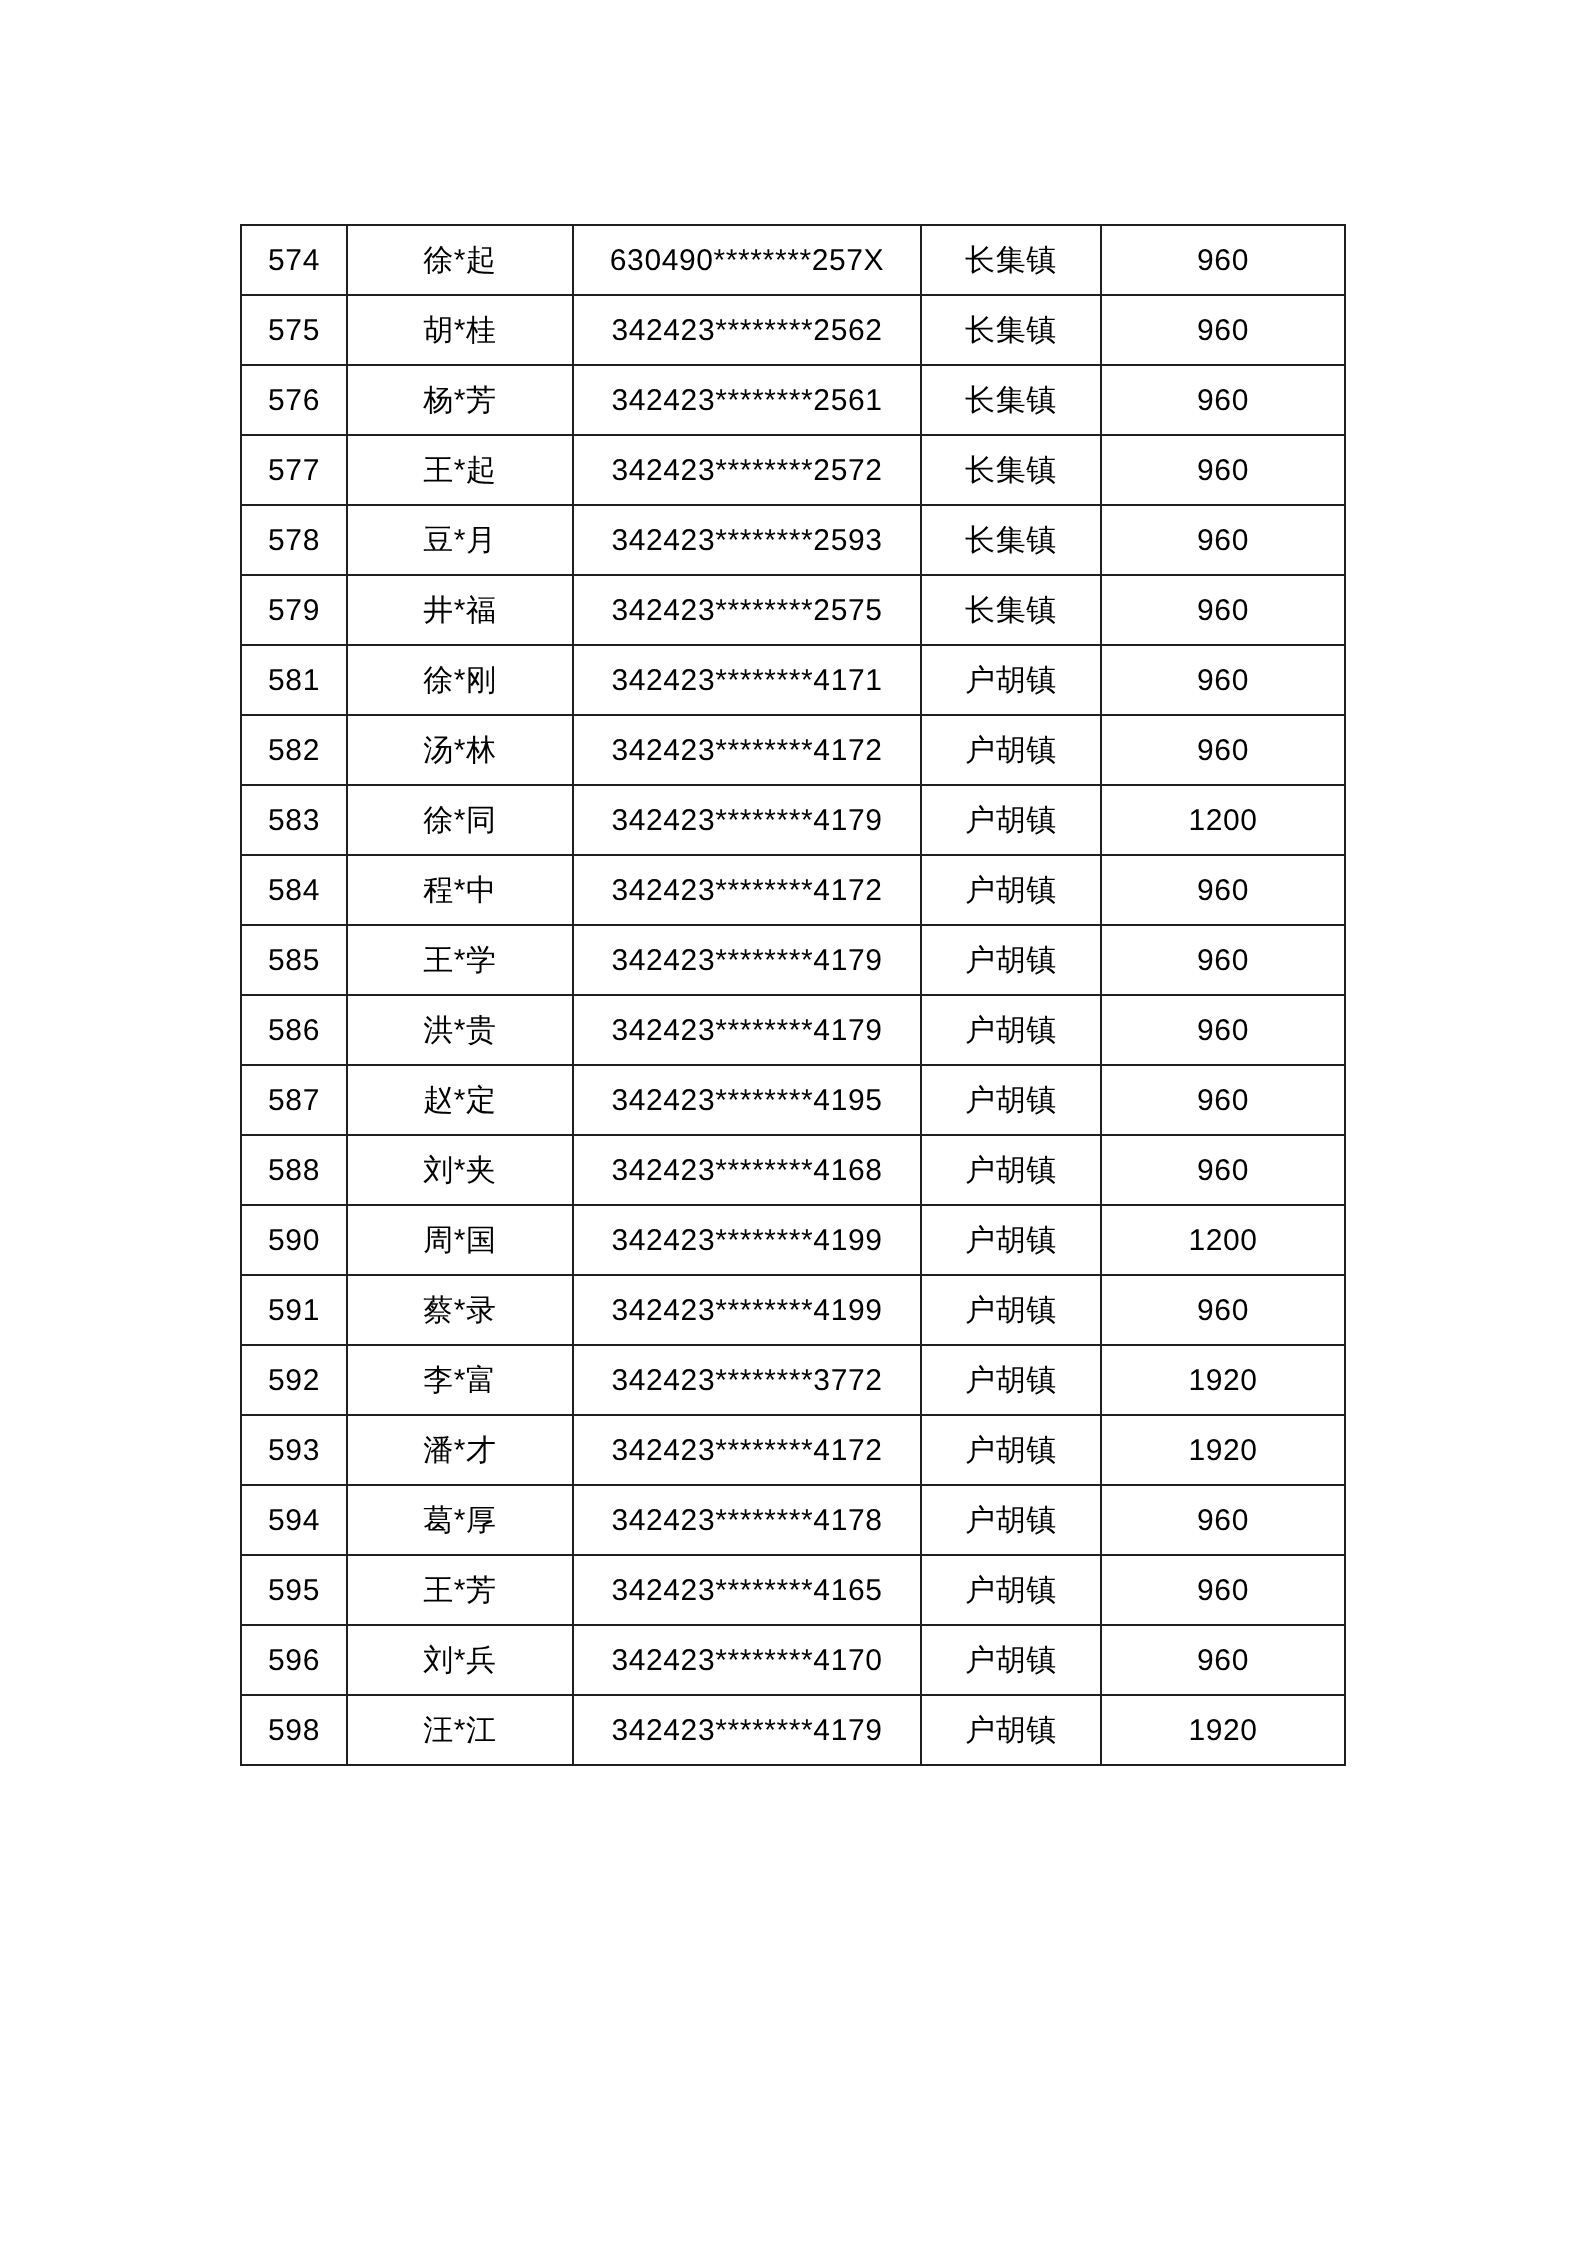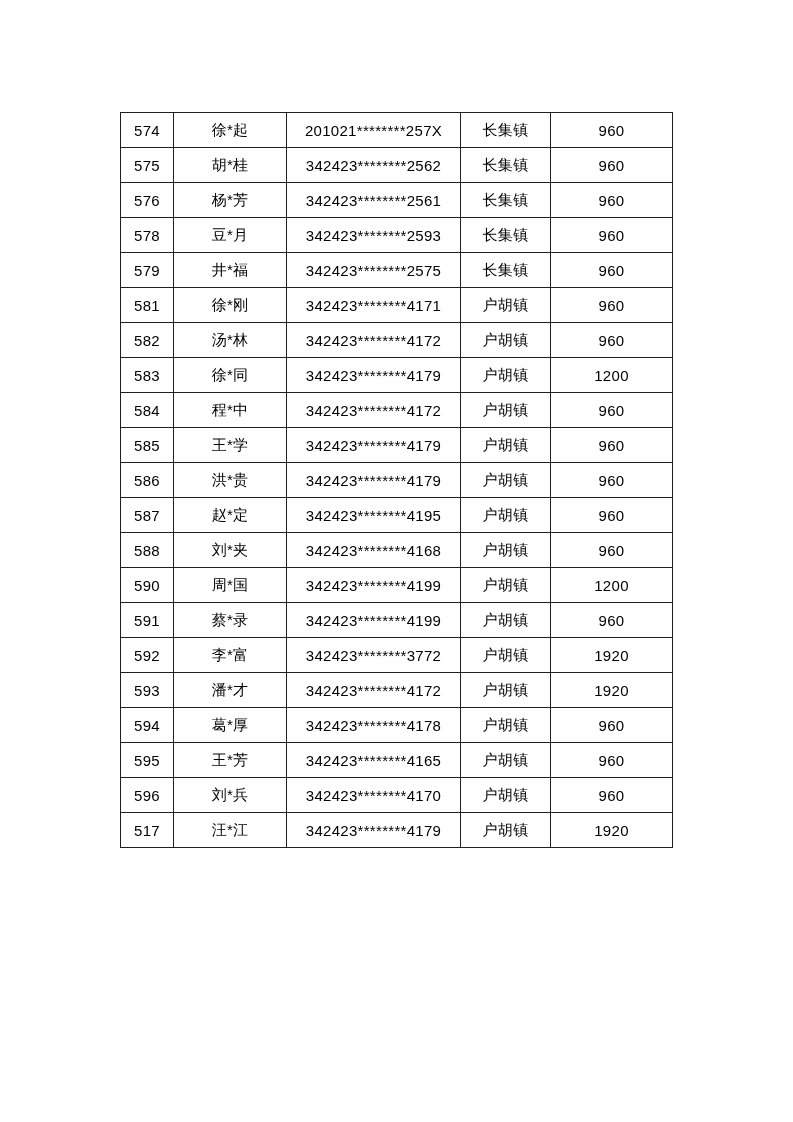--- a/index.html
+++ b/index.html
@@ -54,39 +54,46 @@
       <col class="c-no">
       <col class="c-name">
       <col class="c-id">
       <col class="c-town">
       <col class="c-amount">
     </colgroup>
     <tbody>
         <tr>
           <td>574</td>
           <td>徐*起</td>
-          <td>201021********257X</td>
+          <td>630490********257X</td>
           <td>长集镇</td>
           <td>960</td>
         </tr>
         <tr>
           <td>575</td>
           <td>胡*桂</td>
           <td>342423********2562</td>
           <td>长集镇</td>
           <td>960</td>
         </tr>
         <tr>
           <td>576</td>
           <td>杨*芳</td>
           <td>342423********2561</td>
           <td>长集镇</td>
           <td>960</td>
         </tr>
         <tr>
+          <td>577</td>
+          <td>王*起</td>
+          <td>342423********2572</td>
+          <td>长集镇</td>
+          <td>960</td>
+        </tr>
+        <tr>
           <td>578</td>
           <td>豆*月</td>
           <td>342423********2593</td>
           <td>长集镇</td>
           <td>960</td>
         </tr>
         <tr>
           <td>579</td>
           <td>井*福</td>
           <td>342423********2575</td>
@@ -192,21 +199,21 @@
           <td>960</td>
         </tr>
         <tr>
           <td>596</td>
           <td>刘*兵</td>
           <td>342423********4170</td>
           <td>户胡镇</td>
           <td>960</td>
         </tr>
         <tr>
-          <td>517</td>
+          <td>598</td>
           <td>汪*江</td>
           <td>342423********4179</td>
           <td>户胡镇</td>
           <td>1920</td>
         </tr>
       </tbody>
   </table>
 </div>
 
 </body></html>

